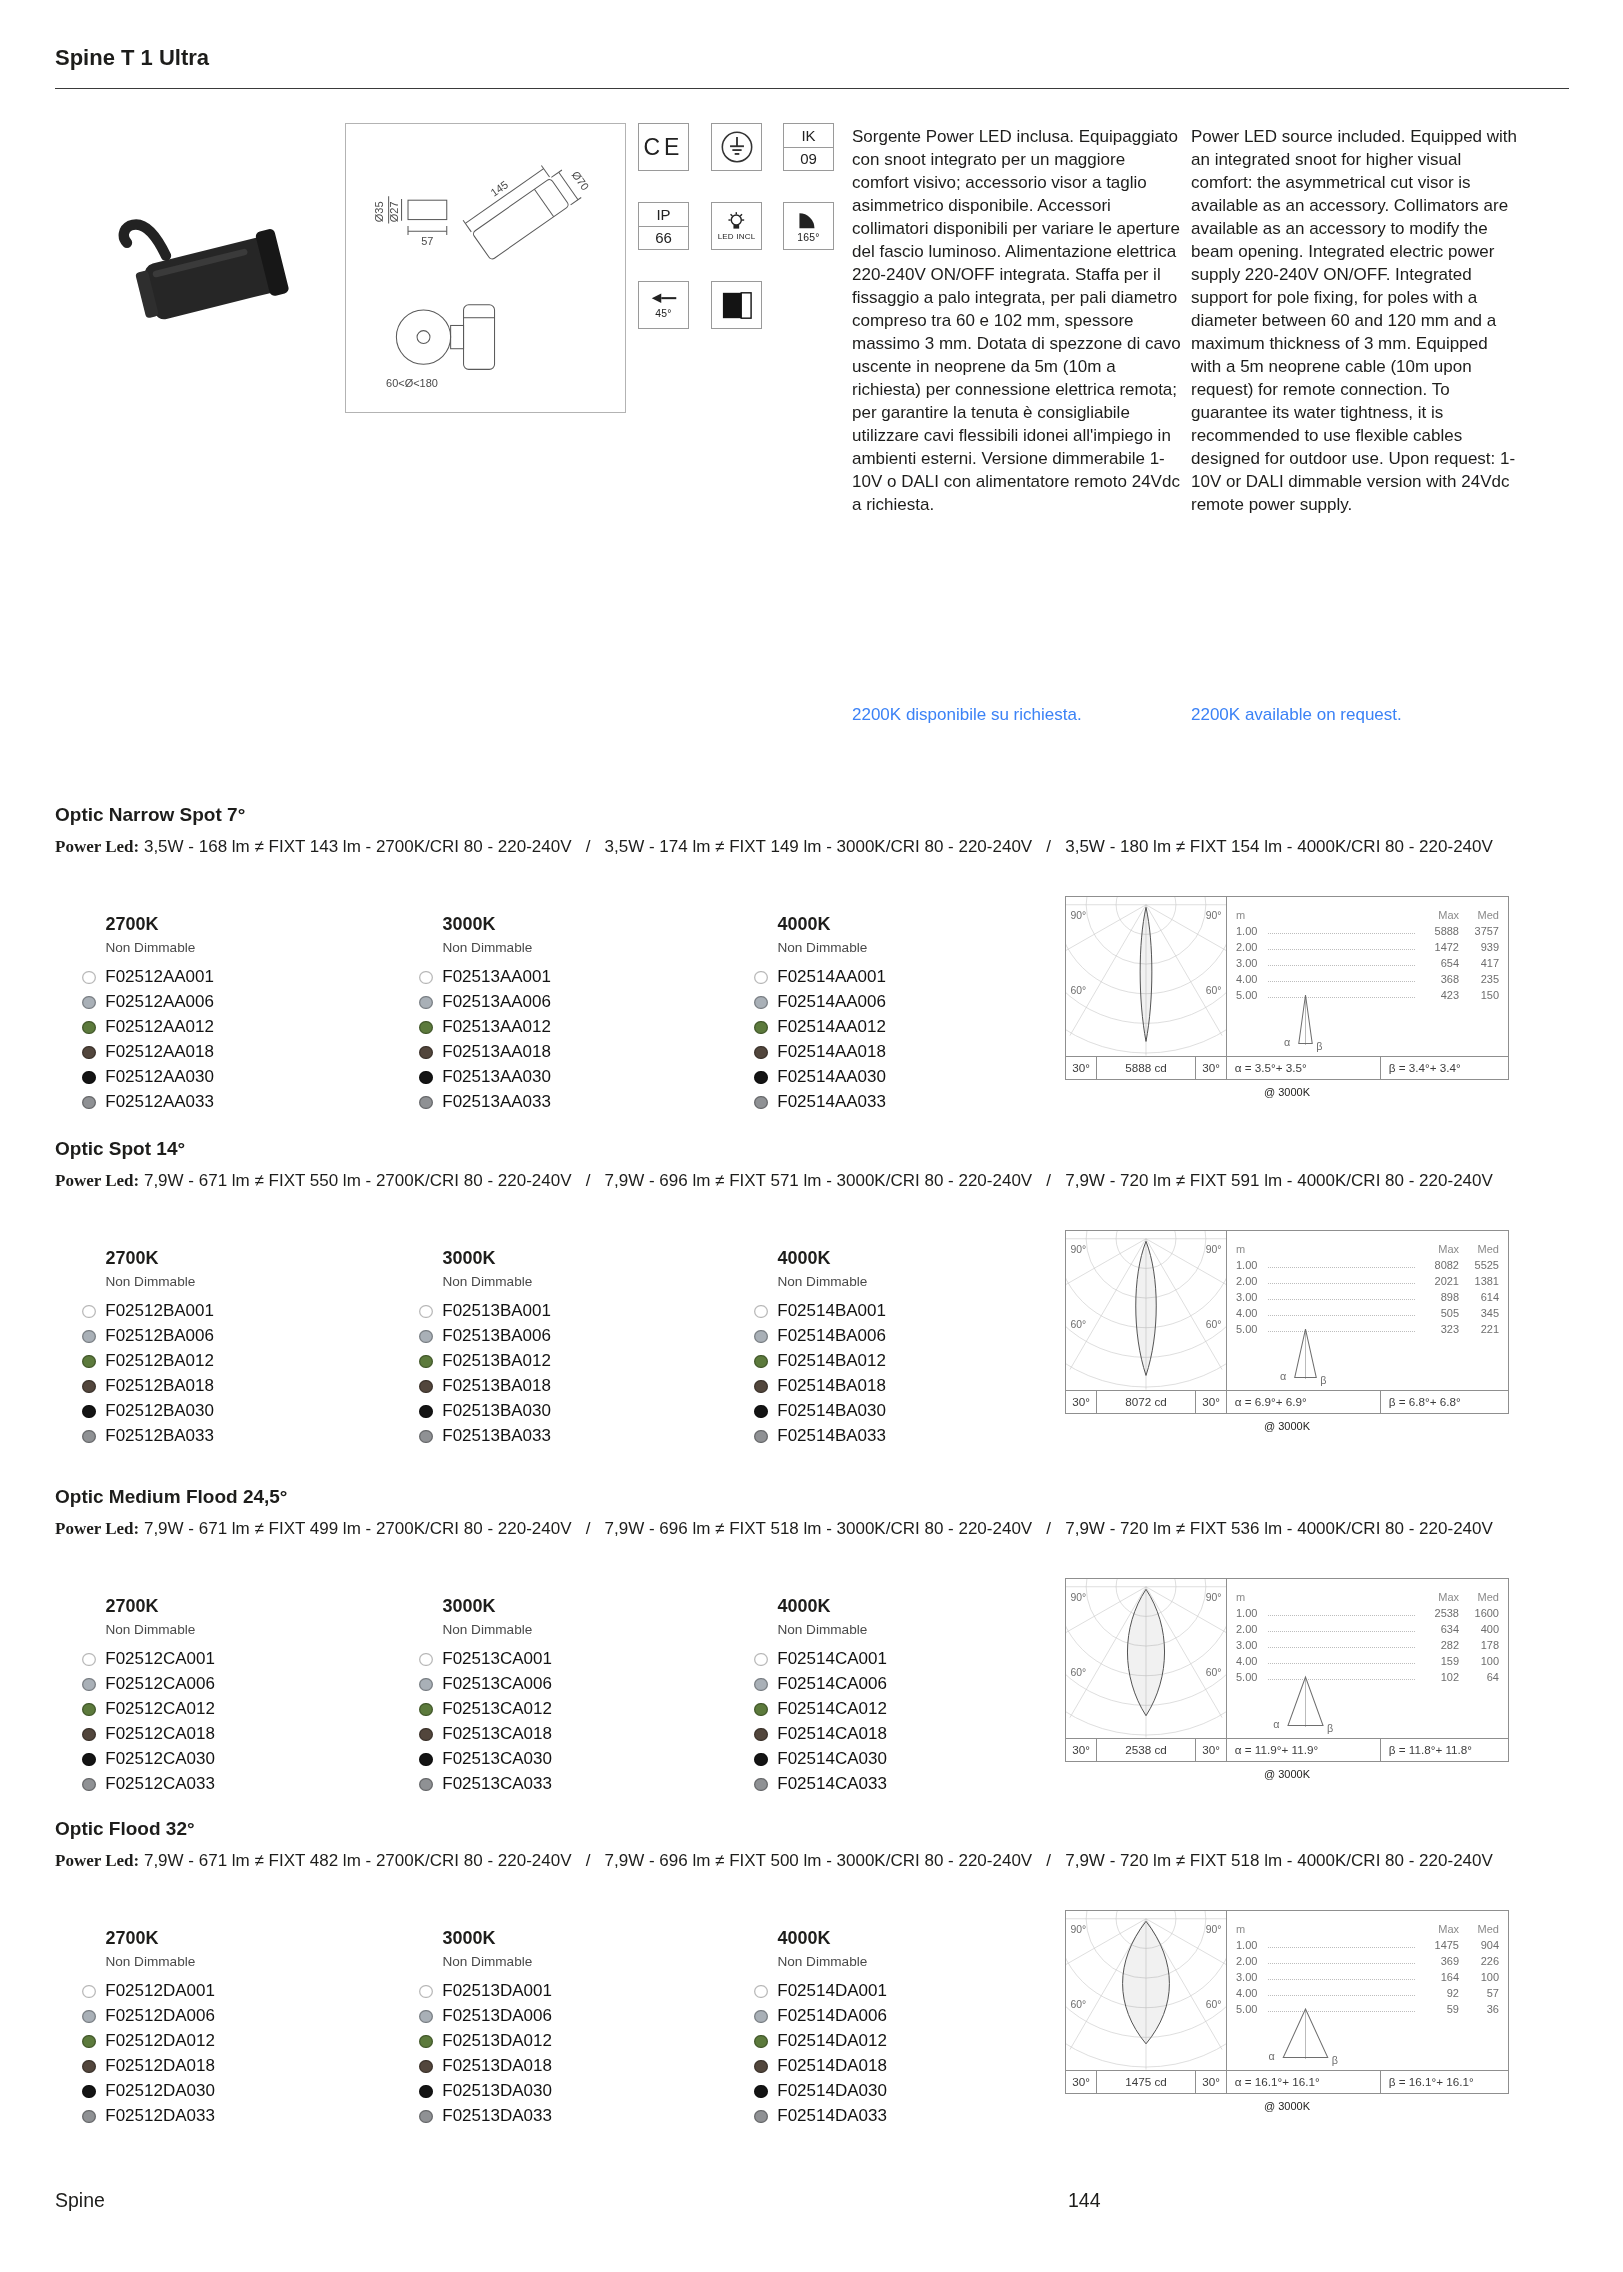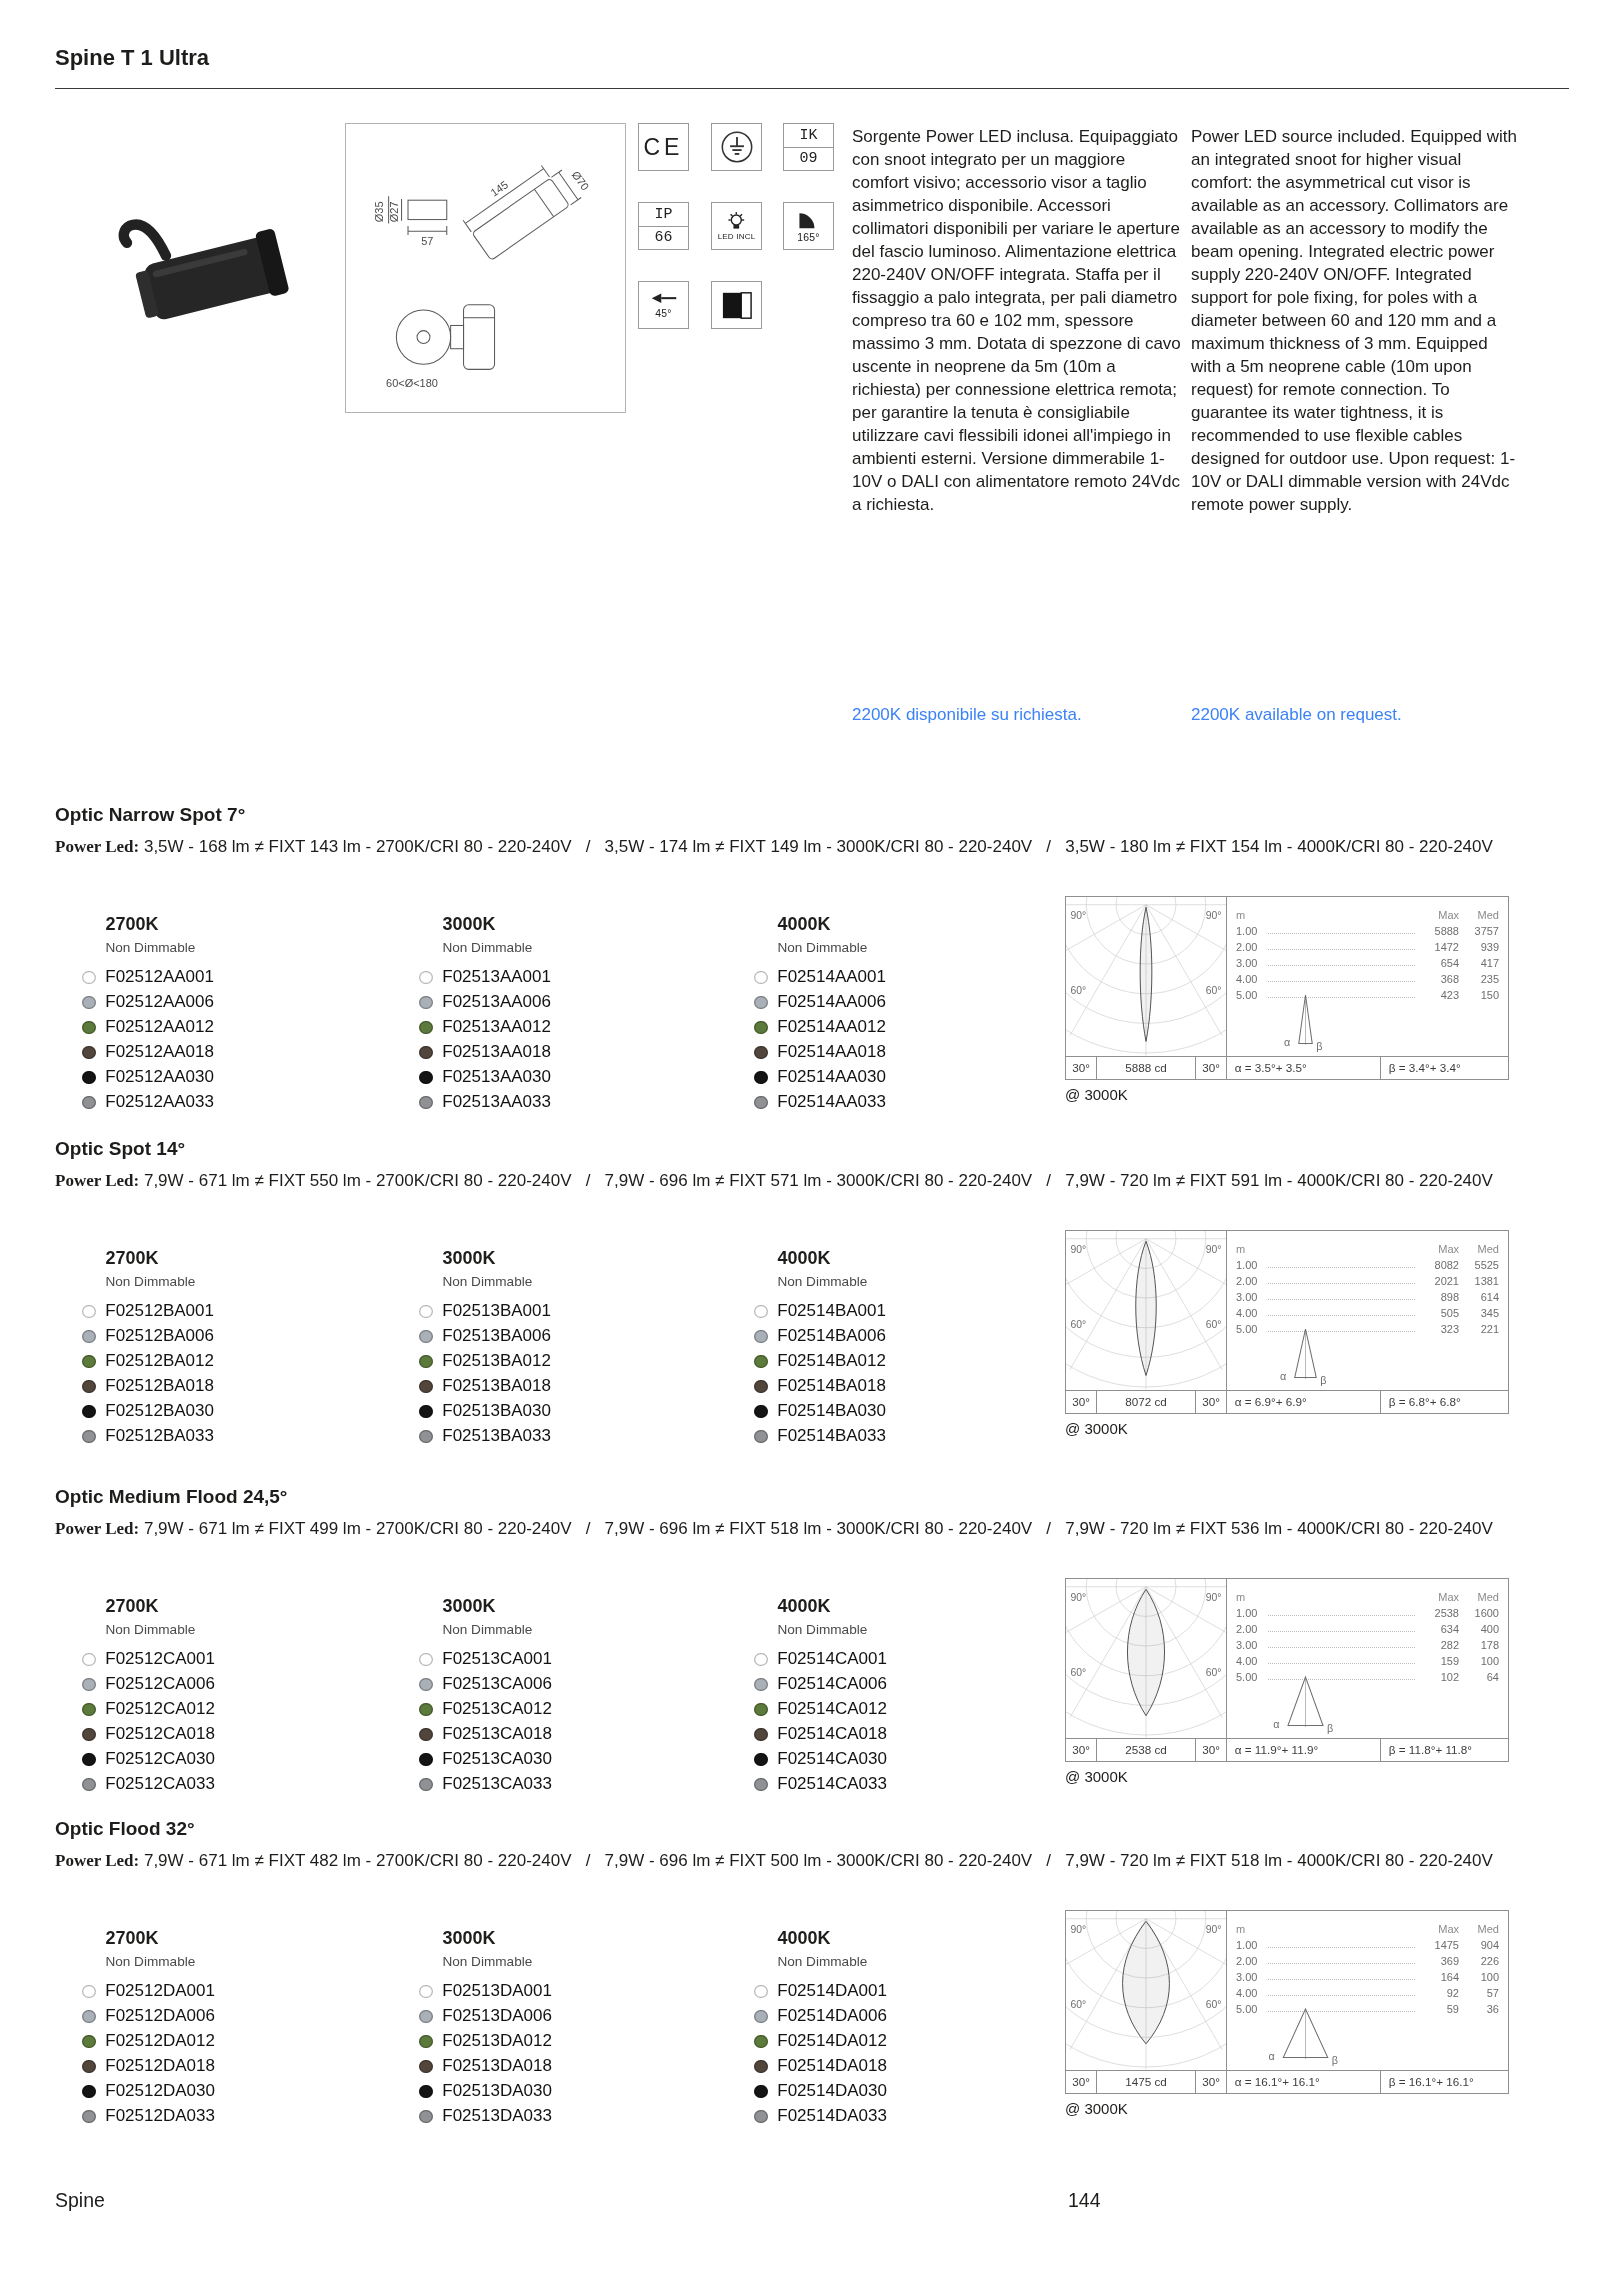--- a/index.html
+++ b/index.html
@@ -27,21 +27,21 @@
     display:flex; align-items:center; justify-content:center; color:#222; background:#fff;
   }
   #ic-ce  { left:0;     top:0; }
   #ic-gnd { left:73px; top:0; }
   #ic-ik  { left:145px; top:0; }
   #ic-ip  { left:0;     top:79px; }
   #ic-led { left:73px; top:79px; }
   #ic-165 { left:145px; top:79px; }
   #ic-45  { left:0;     top:158px; }
   #ic-bw  { left:73px; top:158px; }
-  .icon-box.split { flex-direction:column;font-family:Liberation Mono, monospace; }
+  .icon-box.split { flex-direction:column; }
   .cellT,.cellB { flex:1; width:100%; display:flex; align-items:center; justify-content:center; font-size:15px; }
   .cellB { border-top:1.3px solid #9a9a9a; }
   .icon-box.col2 { flex-direction:column; justify-content:center; gap:1.9px; }
   .ce-text { font-size:23px; letter-spacing:3.9px; }
   .ic-label { font-size:8px; letter-spacing:0.2px; }
   .ic-label.deg { font-size:10.4px;text-align:right; }
 
   .desc { position:absolute; top:125px; width:329px; font-size:17px; line-height:23px; color:#1d1d1b; }
   .desc.it { left:852px; }
   .desc.en { left:1191px; }
@@ -87,21 +87,21 @@
   .cl { stroke:#9a9a9a; stroke-width:1; }
   .cp { fill:none; stroke:#6e6e6e; stroke-width:1.5; }
 
   .strip-l { border-top:1.3px solid #8f8f8f; display:flex; align-items:stretch; font-size:11.7px; color:#3c3c3c; }
   .a30 { width:30px; display:flex; align-items:center; justify-content:center; }
   .cdbox { flex:1; border-left:1.3px solid #8f8f8f; border-right:1.3px solid #8f8f8f;
            display:flex; align-items:center; justify-content:center; }
   .strip-r { border-top:1.3px solid #8f8f8f; border-left:1.3px solid #8f8f8f; display:flex; font-size:11.7px; color:#3c3c3c; }
   .acell { width:153px; display:flex; align-items:center; padding-left:7.8px; }
   .bcell { flex:1; border-left:1.3px solid #8f8f8f; display:flex; align-items:center; padding-left:7.8px; }
-  .atk { position:absolute; left:1010px; top:282px; width:444px; text-align:left; font-size:15px; }
+  .atk { position:absolute; left:1010px; top:282px; width:444px; text-align:center; font-size:11px; }
 
   
   #sec0 { top:804px; } #sec1 { top:1138px; } #sec2 { top:1486px; } #sec3 { top:1818px; }
 
   
   .footer-left  { position:absolute; left:55px;   top:2189px; font-size:19.5px; }
   .footer-right { position:absolute; left:1068px; top:2189px; font-size:19.5px; }
 </style>
 </head>
 <body>

